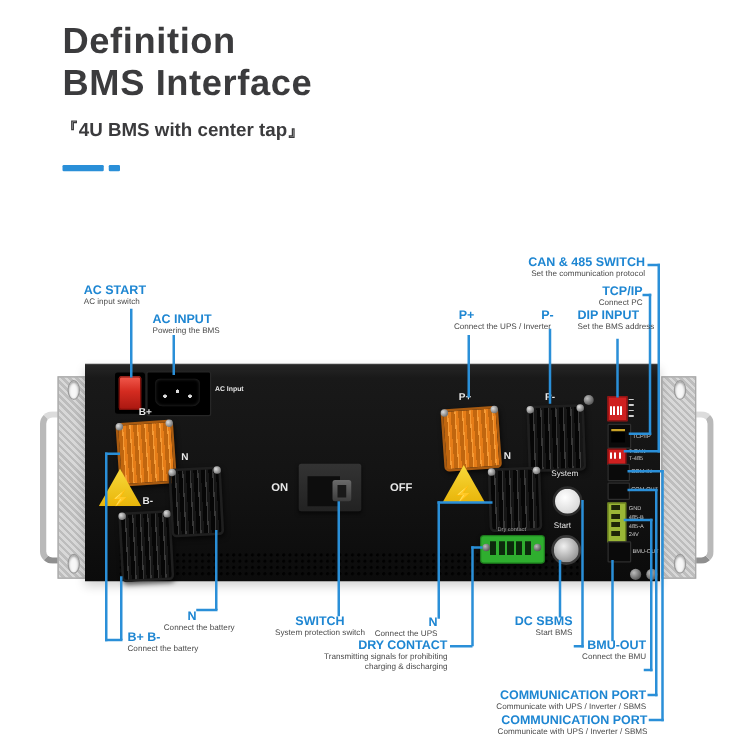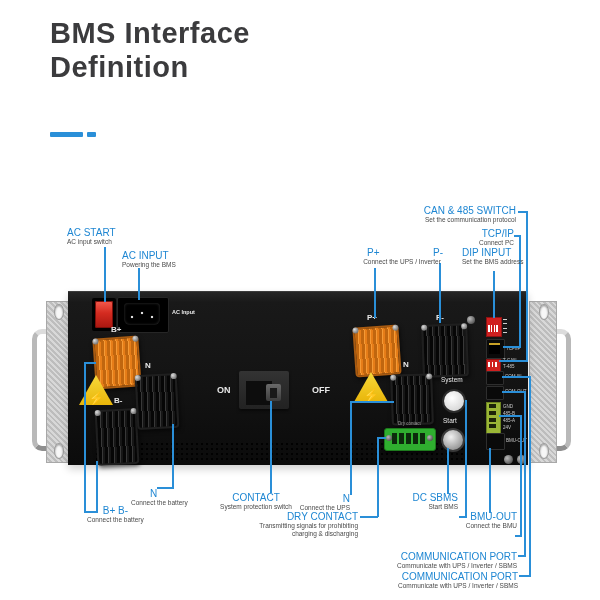--- a/index.html
+++ b/index.html
@@ -9,21 +9,21 @@
 
   
   .title{position:absolute;left:50px;top:16px;font-size:29px;line-height:34px;font-weight:800;
          color:#3b3b3d;letter-spacing:.5px;}
   .title span{display:block;}
   .subtitle{position:absolute;left:48px;top:95px;font-size:15px;font-weight:700;color:#3b3b3d;}
   .dash{position:absolute;top:132px;height:5px;background:#2a8fd8;border-radius:1px;}
 
   
   .co{position:absolute;z-index:7;}
-  .co .lbl{display:block;color:#1e86d2;font-weight:400;font-size:10px;line-height:11px;white-space:nowrap;}
+  .co .lbl{display:block;color:#1e86d2;font-weight:700;font-size:10px;line-height:11px;white-space:nowrap;}
   .co .sub{display:block;color:#4a4a4a;font-size:6.5px;line-height:8px;white-space:nowrap;}
   .ta-r{text-align:right;}
   .ta-c{text-align:center;}
 
   
   .ln{position:absolute;background:#2a8fd8;z-index:6;}
   .v{width:2px;} .h{height:2px;}
 
   
   .ear{position:absolute;z-index:1;background:#c9c9c9;border:1px solid #a8a8a8;
@@ -63,23 +63,24 @@
   .plabel{position:absolute;z-index:5;color:#c9c9c9;font-size:4.5px;line-height:5px;white-space:nowrap;}
   .screw{position:absolute;z-index:4;border-radius:50%;
          background:radial-gradient(circle at 35% 35%,#bbb,#555 75%);}
 </style>
 </head>
 <body>
 
 <div class="stage">
 
   <div class="title">
+    <span>Definition</span>
     <span>BMS Interface</span>
-    <span>Definition</span>
-  </div>
+  </div>
+  <div class="subtitle">『4U BMS with center tap』</div>
   <div class="dash" style="left:50px;width:33px;"></div>
   <div class="dash" style="left:87px;width:9px;"></div>
 
   <div class="handle l" style="left:32px;top:329px;width:26px;height:112px;"></div>
   <div class="handle r" style="left:540px;top:329px;width:26px;height:112px;"></div>
   <div class="ear" style="left:46px;top:301px;width:25px;height:160px;"></div>
   <div class="ear" style="left:529px;top:301px;width:26px;height:160px;"></div>
   <div class="hole" style="left:54px;top:304px;width:8px;height:14px;"></div>
   <div class="hole" style="left:54px;top:443px;width:8px;height:14px;"></div>
   <div class="hole" style="left:539px;top:304px;width:8px;height:14px;"></div>
@@ -242,30 +243,30 @@
     <span class="lbl">P-</span>
   </div>
   <div class="co ta-c" style="left:352px;top:258px;width:100px;">
     <span class="sub">Connect the UPS / Inverter</span>
   </div>
   <div class="co" style="left:462px;top:247px;">
     <span class="lbl">DIP INPUT</span>
     <span class="sub">Set the BMS address</span>
   </div>
 
-  <div class="co" style="left:87px;top:505px;text-align:center;">
+  <div class="co" style="left:102px;top:505px;">
     <span class="lbl">B+ B-</span>
     <span class="sub">Connect the battery</span>
   </div>
   <div class="co" style="left:131px;top:488px;">
     <span class="lbl" style="padding-left:19px;">N</span>
     <span class="sub">Connect the battery</span>
   </div>
   <div class="co ta-c" style="left:218px;top:492px;width:76px;">
-    <span class="lbl">CONTACT</span>
+    <span class="lbl">SWITCH</span>
     <span class="sub">System protection switch</span>
   </div>
   <div class="co ta-r" style="left:290px;top:493px;width:60px;">
     <span class="lbl">N</span>
     <span class="sub">Connect the UPS</span>
   </div>
   <div class="co ta-r" style="left:240px;top:511px;width:118px;">
     <span class="lbl">DRY CONTACT</span>
     <span class="sub">Transmitting signals for prohibiting</span>
     <span class="sub">charging &amp; discharging</span>

